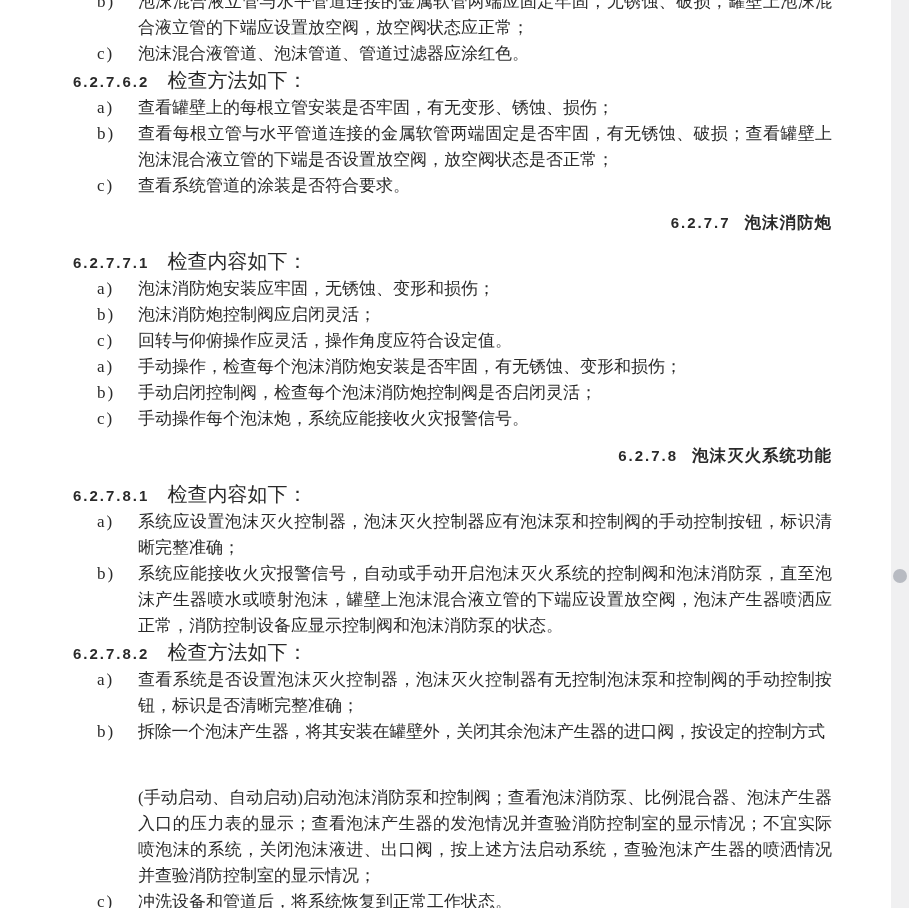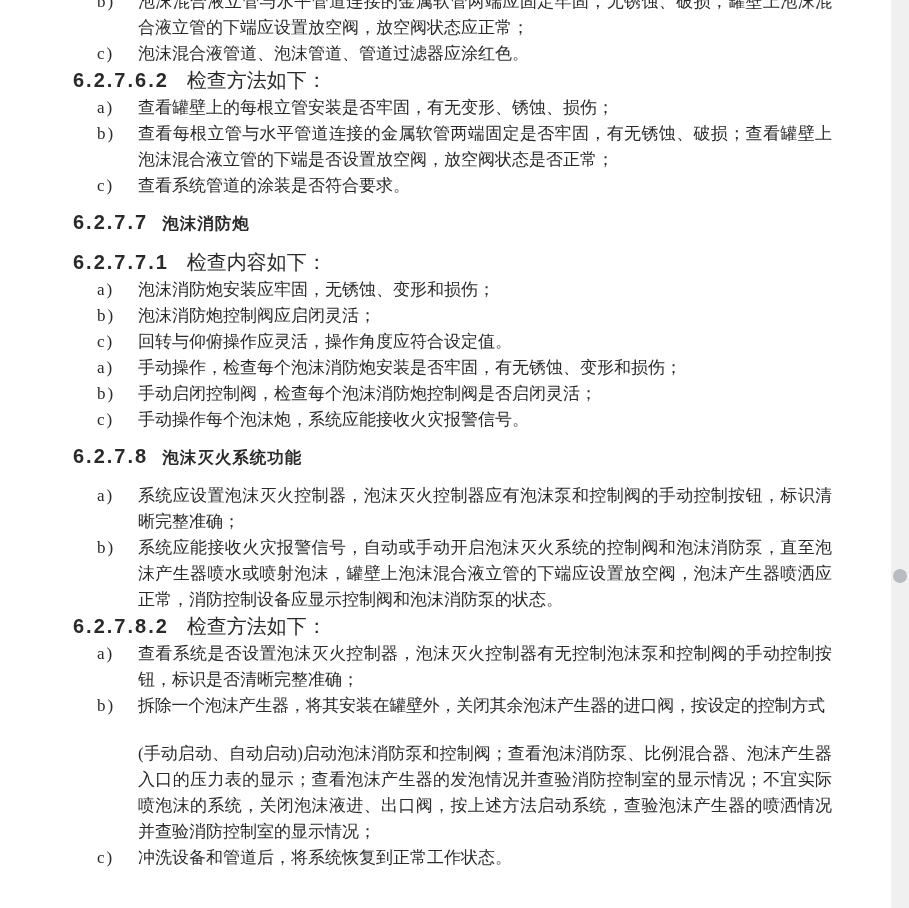--- a/index.html
+++ b/index.html
@@ -25,51 +25,51 @@
     font-size: 17px;
     line-height: 26px;
     text-align: justify;
     margin: 0;
   }
   
   .clause { white-space: nowrap; text-align: left; }
   .num {
     font-family: "Liberation Sans", "DejaVu Sans", sans-serif;
     font-weight: 600;
-    font-size: 20px;
+    font-size: 15px;
     letter-spacing: 2px;
     margin-right: 18px;
   }
   .ctext { font-size: 20px; }
   
   .heading {
     font-family: "Liberation Sans", "DejaVu Sans", sans-serif;
     font-weight: 700;
     white-space: nowrap;
-    text-align: left;
+    text-align: right;
     margin: 10px 0 12px 0;
   }
   .heading .num { font-weight: 700; margin-right: 14px; }
   .htext { font-size: 16.5px; letter-spacing: 1px; }
   
   .item {
     position: relative;
     padding-left: 65px;
   }
   .item .letter {
     position: absolute;
     left: 24px;
     top: 0;
     letter-spacing: 2px;
   }
   .item.split .litext { letter-spacing: -0.25px; }
   
   .cont {
     padding-left: 65px;
-    margin-top: 22px;
+    margin-top: 40px;
   }
   
   .scroll-track {
     position: absolute;
     top: 0;
     right: 0;
     width: 18px;
     height: 908px;
     background: #f0f0f1;
   }
@@ -128,20 +128,21 @@
     </div>
     <div class="block item">
       <span class="letter">b)</span>
       <div class="litext">手动启闭控制阀，检查每个泡沫消防炮控制阀是否启闭灵活；</div>
     </div>
     <div class="block item">
       <span class="letter">c)</span>
       <div class="litext">手动操作每个泡沫炮，系统应能接收火灾报警信号。</div>
     </div>
     <div class="block heading"><span class="num">6.2.7.8</span><span class="htext">泡沫灭火系统功能</span></div>
+    <div class="block clause"><span class="num">6.2.7.8.1</span><span class="ctext">检查内容如下：</span></div>
     <div class="block item">
       <span class="letter">a)</span>
       <div class="litext">系统应设置泡沫灭火控制器，泡沫灭火控制器应有泡沫泵和控制阀的手动控制按钮，标识清晰完整准确；</div>
     </div>
     <div class="block item">
       <span class="letter">b)</span>
       <div class="litext">系统应能接收火灾报警信号，自动或手动开启泡沫灭火系统的控制阀和泡沫消防泵，直至泡沫产生器喷水或喷射泡沫，罐壁上泡沫混合液立管的下端应设置放空阀，泡沫产生器喷洒应正常，消防控制设备应显示控制阀和泡沫消防泵的状态。</div>
     </div>
     <div class="block clause"><span class="num">6.2.7.8.2</span><span class="ctext">检查方法如下：</span></div>
     <div class="block item">

